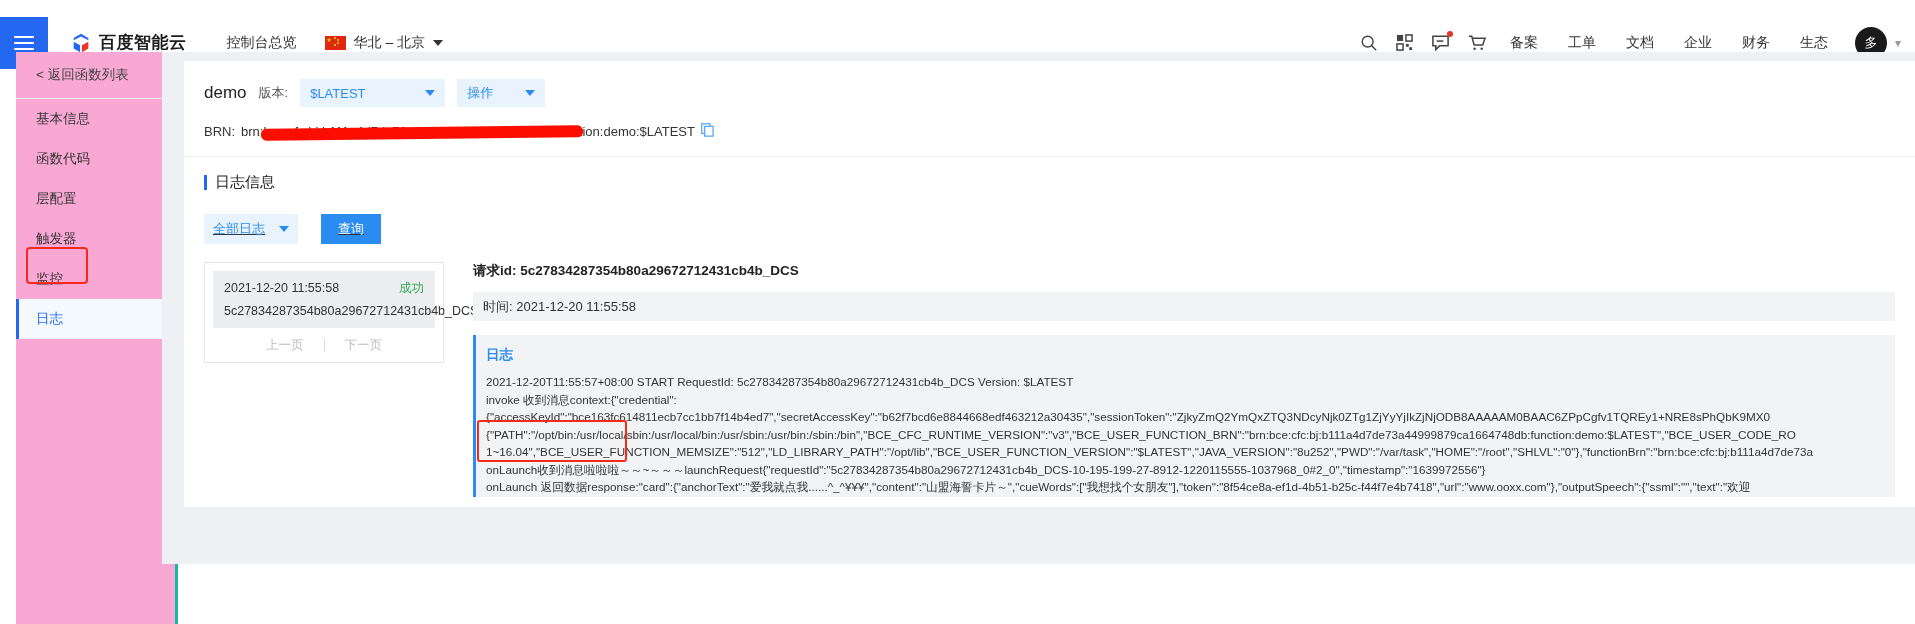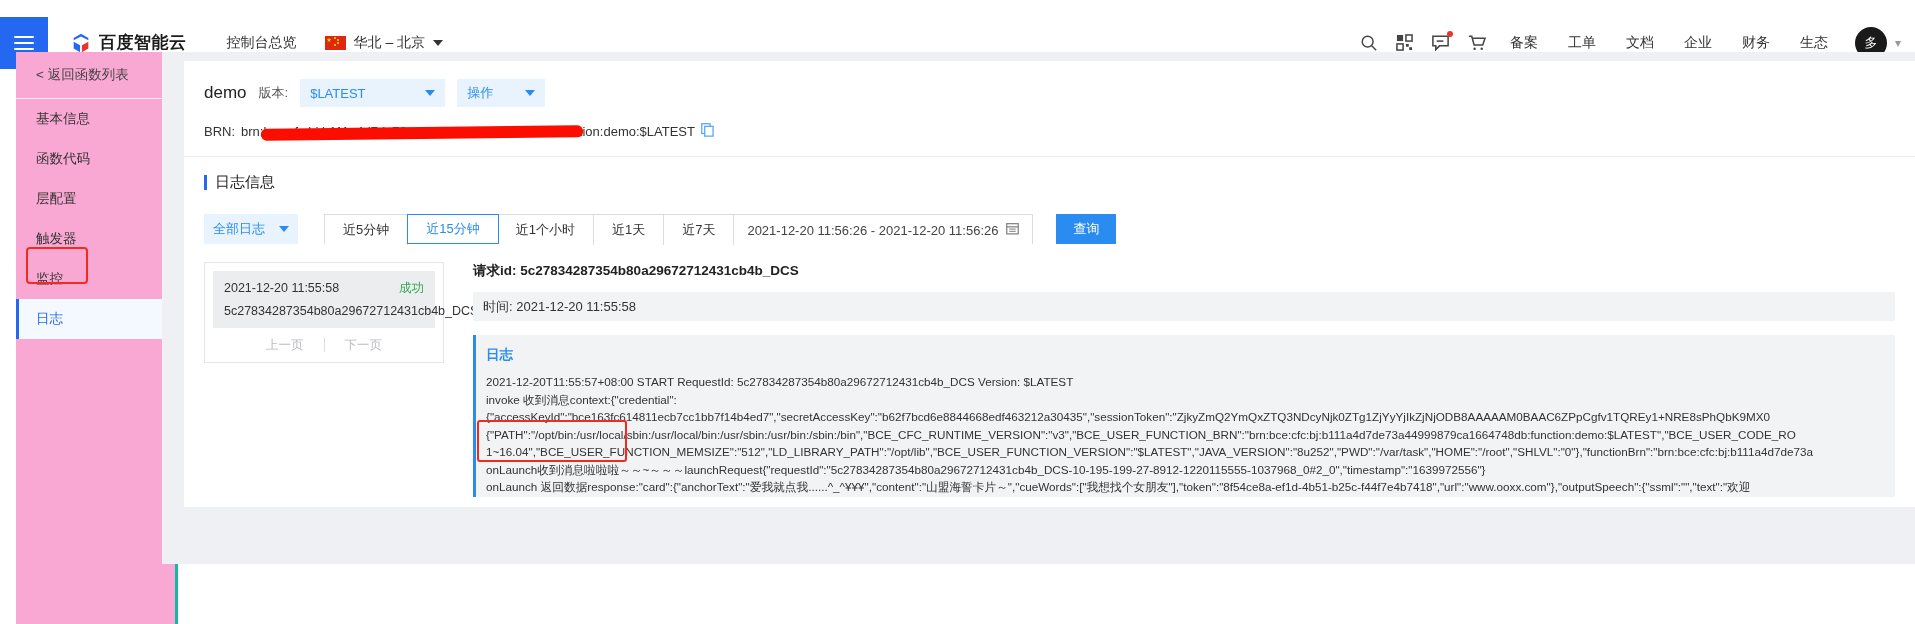--- a/index.html
+++ b/index.html
@@ -146,21 +146,21 @@
     box-shadow: 0 1px 0 0 #fb0d00;
   }
   .copy-icon { cursor: pointer; display: inline-block; }
 
   
   .card-body { padding: 16px 20px 10px 20px; }
   .section-title { display: flex; align-items: center; gap: 8px; }
   .section-bar { width: 3px; height: 15px; background: #2468f2; display: block; }
   .section-text { font-size: 15px; color: #222; }
 
-  .filter-row { display: flex; margin-top: 22px; }
+  .filter-row { display: flex; margin-top: 22px; text-decoration: underline; }
   .all-logs {
     background: #e8f3fd; height: 30px; min-width: 82px;
     display: flex; align-items: center; justify-content: space-between;
     padding: 0 9px; font-size: 13px; color: #2a8cf0; cursor: pointer;
   }
   .seg-group { display: flex; margin-left: 26px; border: 1px solid #d9dde3; height: 30px; }
   .seg {
     padding: 0 18px; height: 30px; display: flex; align-items: center;
     font-size: 13px; color: #333; border-right: 1px solid #d9dde3; cursor: pointer;
     background: #fff; white-space: nowrap;
@@ -362,38 +362,20 @@
           <span class="section-bar"></span>
           <span class="section-text">日志信息</span>
         </div>
 
         <div class="filter-row">
           <div class="all-logs">
             <span>全部日志</span>
             <span class="select-caret"></span>
           </div>
 
-          <div class="seg-group">
-            <div class="seg">近5分钟</div>
-            <div class="seg active">近15分钟</div>
-            <div class="seg">近1个小时</div>
-            <div class="seg">近1天</div>
-            <div class="seg">近7天</div>
-            <div class="seg date">
-              <span>2021-12-20 11:56:26 - 2021-12-20 11:56:26</span>
-              <span class="cal-icon">
-                <svg width="13" height="13" viewBox="0 0 14 14">
-                  <rect x="0.8" y="1.8" width="12.4" height="11" fill="none" stroke="#555" stroke-width="1.3"></rect>
-                  <line x1="0.8" y1="5.2" x2="13.2" y2="5.2" stroke="#555" stroke-width="1.3"></line>
-                  <line x1="3.5" y1="7.6" x2="10.5" y2="7.6" stroke="#555" stroke-width="1.1"></line>
-                  <line x1="3.5" y1="10" x2="10.5" y2="10" stroke="#555" stroke-width="1.1"></line>
-                </svg>
-              </span>
-            </div>
-          </div>
 
           <div class="query-btn">查询</div>
 
         </div>
 
         <div class="log-area">
 
           <div class="req-list">
             <div class="req-item">
               <div class="req-head">

